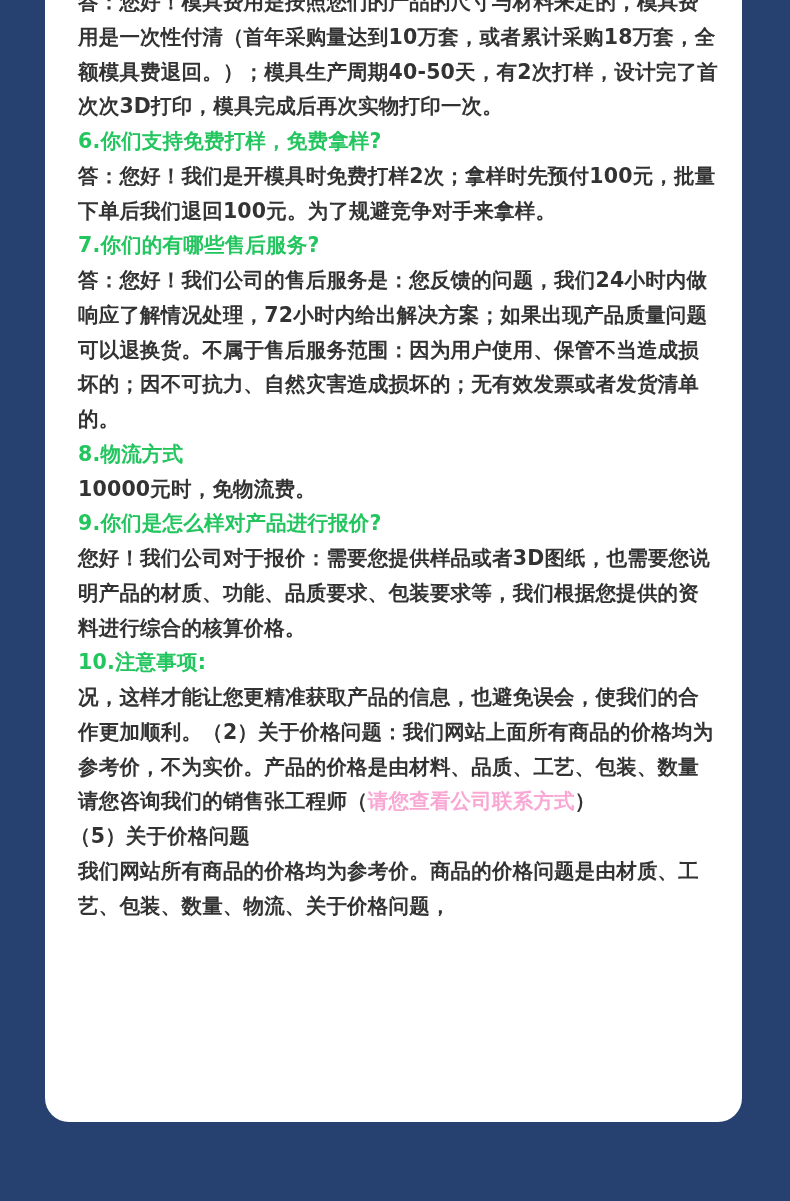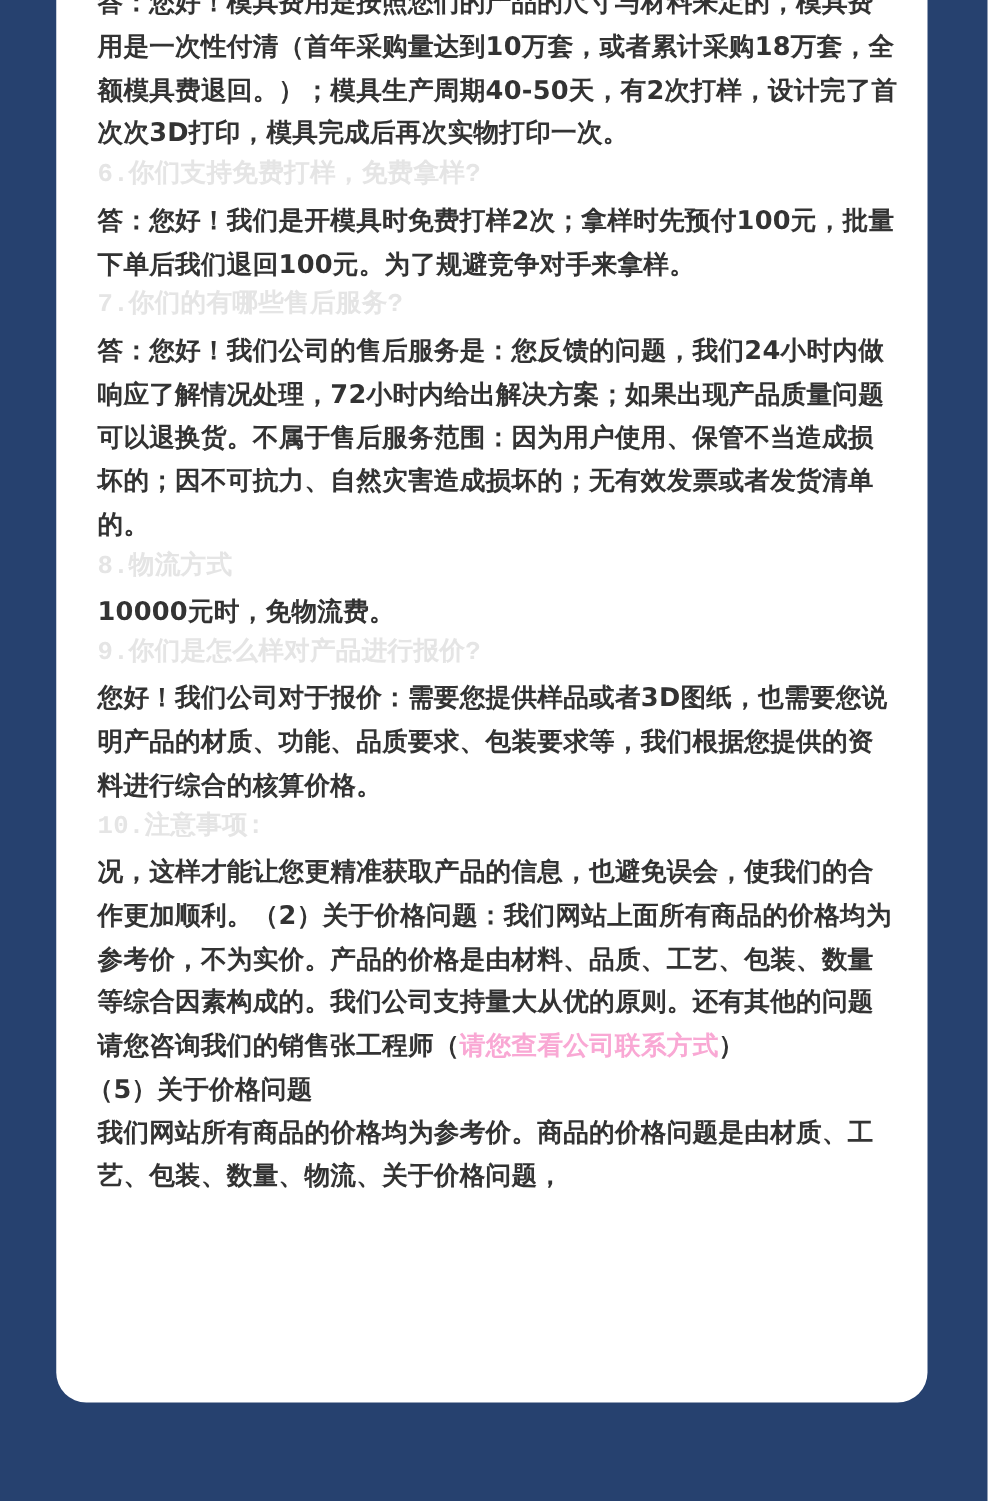--- a/index.html
+++ b/index.html
@@ -16,21 +16,21 @@
   }
   .content {
     position: absolute; left: 78px; top: -15px; width: 660px;
   }
   .line {
     height: 34.75px; line-height: 34.75px;
     font-size: 20.5px; font-weight: bold;
     color: #333333; white-space: nowrap;
     letter-spacing: 0.2px;
   }
-  .line.q { color: #e5e5e5; font-family: Liberation Mono, monospace; }
+  .line.q { color: #22c55e; }
   .line.indent { margin-left: -8px; }
   .red { color: #f9a8d4; }
 </style>
 </head>
 <body>
 
 <div class="card"></div>
 
 <div class="content">
 
@@ -55,18 +55,17 @@
 
   <div class="line q">9.你们是怎么样对产品进行报价?</div>
   <div class="line">您好！我们公司对于报价：需要您提供样品或者3D图纸，也需要您说</div>
   <div class="line">明产品的材质、功能、品质要求、包装要求等，我们根据您提供的资</div>
   <div class="line">料进行综合的核算价格。</div>
 
   <div class="line q">10.注意事项:</div>
   <div class="line">况，这样才能让您更精准获取产品的信息，也避免误会，使我们的合</div>
   <div class="line">作更加顺利。（2）关于价格问题：我们网站上面所有商品的价格均为</div>
   <div class="line">参考价，不为实价。产品的价格是由材料、品质、工艺、包装、数量</div>
-  <div class="line">等综合因素构成的。我们公司支持量大从优的原则。还有其他的问题</div>
   <div class="line"><span>请您咨询我们的销售张工程师（</span><span class="red">请您查看公司联系方式</span><span>）</span></div>
   <div class="line indent">（5）关于价格问题</div>
   <div class="line">我们网站所有商品的价格均为参考价。商品的价格问题是由材质、工</div>
   <div class="line">艺、包装、数量、物流、关于价格问题，</div>
 </div>
 
 </body></html>

